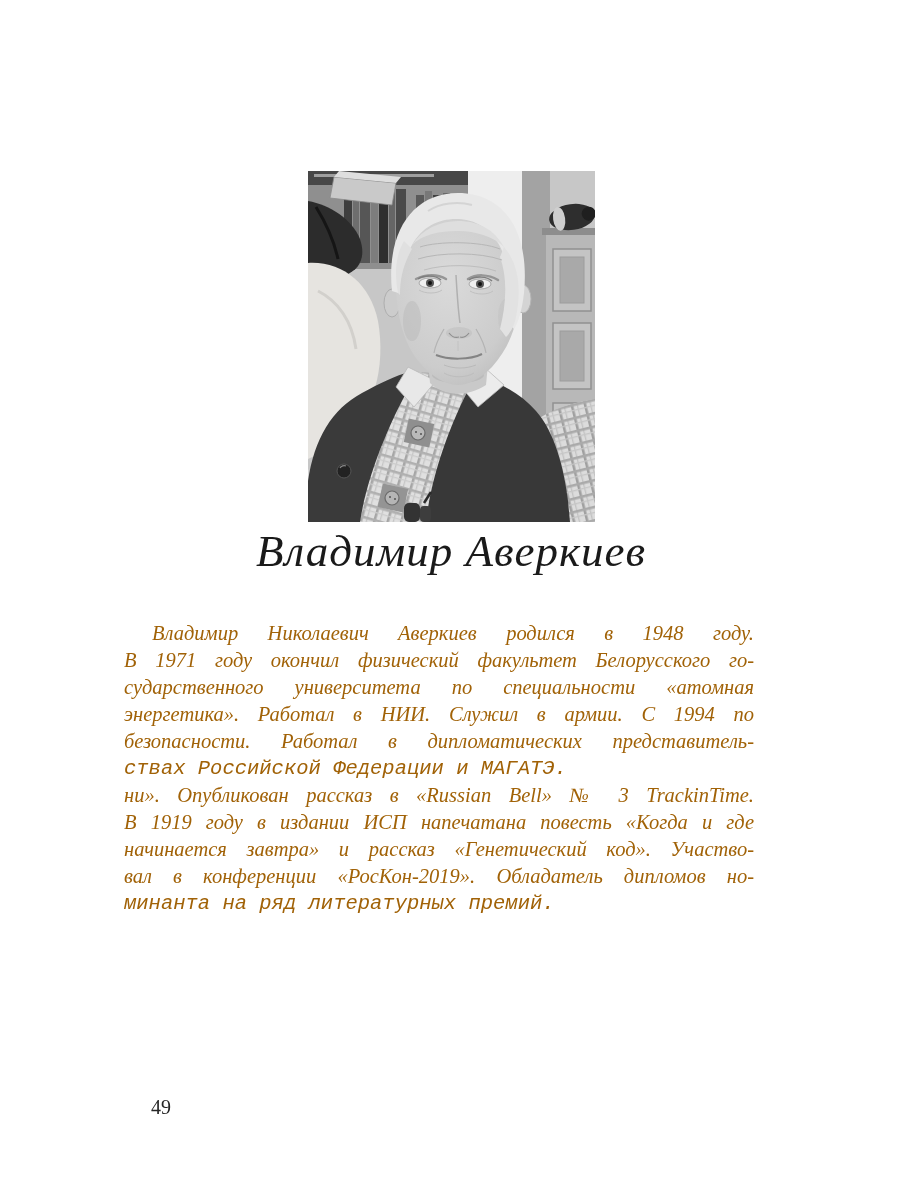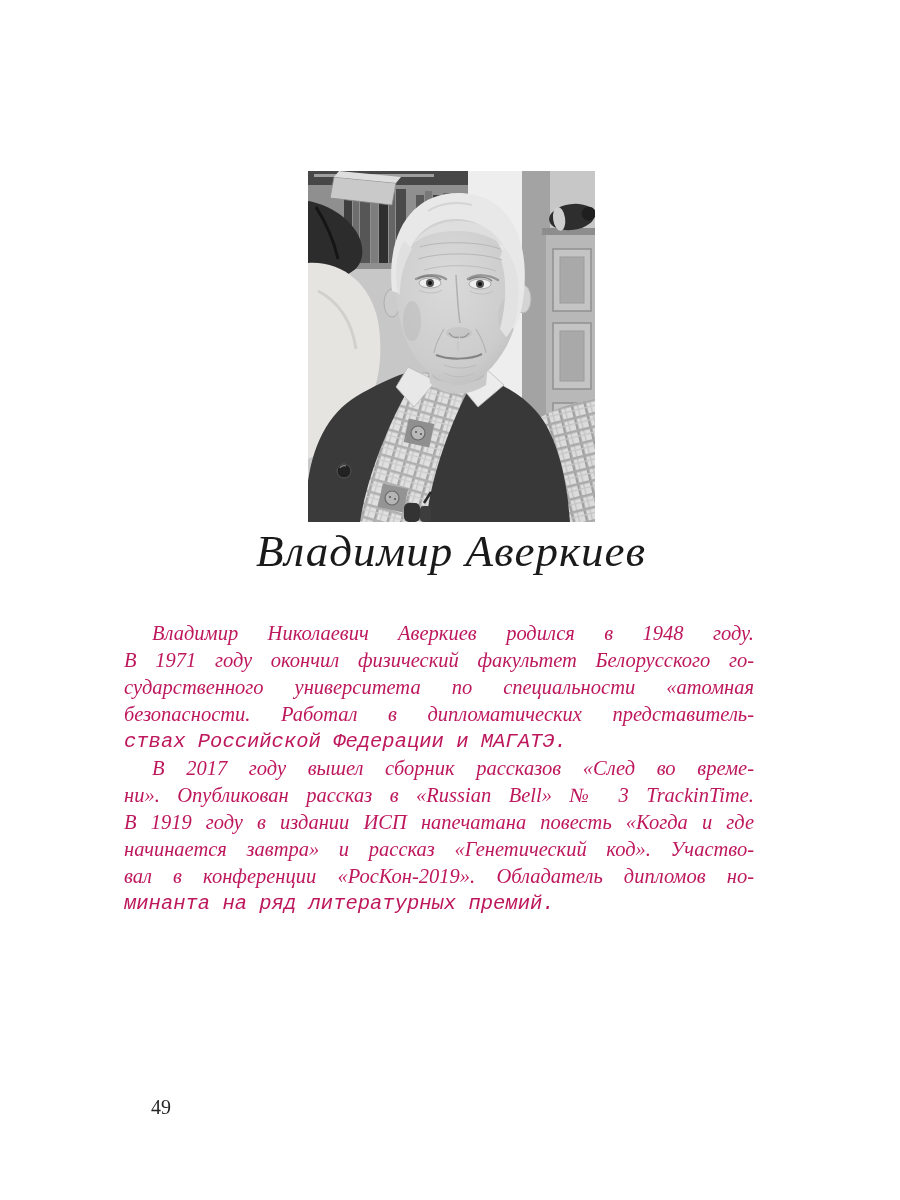--- a/index.html
+++ b/index.html
@@ -10,21 +10,21 @@
   .photo{
     position:absolute;left:308px;top:171px;width:287px;height:351px;
   }
   .photo svg{width:100%;height:100%;display:block;}
   .title{
     position:absolute;left:121px;top:521px;width:660px;
     text-align:center;font-style:italic;font-size:45px;line-height:60px;
     color:#1a1a1a;letter-spacing:1px;white-space:nowrap;
   }
   .text-block{
-    position:absolute;left:124px;top:620px;width:630px;color:#be185d;
+    position:absolute;left:124px;top:620px;width:630px;color:#a16207;
   }
   .tline{
     font-style:italic;font-size:20.5px;line-height:27px;
     text-align:justify;text-align-last:justify;
     overflow:hidden;white-space:normal;height:27px;
   }
   .tline.first{text-indent:28px;}
   .tline.last{text-align-last:left;font-family:Liberation Mono, monospace;}
   .page-number{
     position:absolute;left:151px;top:1096px;
@@ -194,23 +194,23 @@
     </g>
   </svg>
 </div>
 
 <div class="title">Владимир Аверкиев</div>
 
 <div class="text-block">
   <div class="tline first">Владимир Николаевич Аверкиев родился в 1948 году.</div>
   <div class="tline">В 1971 году окончил физический факультет Белорусского го-</div>
   <div class="tline">сударственного университета по специальности «атомная</div>
+  <div class="tline">энергетика». Работал в НИИ. Служил в армии. С 1994 по</div>
   <div class="tline">безопасности. Работал в дипломатических представитель-</div>
   <div class="tline last">ствах Российской Федерации и МАГАТЭ.</div>
-  <div class="tline first">В 2017 году вышел сборник рассказов «След во време-</div>
   <div class="tline">ни». Опубликован рассказ в «Russian Bell» № 3 TrackinTime.</div>
   <div class="tline">В 1919 году в издании ИСП напечатана повесть «Когда и где</div>
   <div class="tline">начинается завтра» и рассказ «Генетический код». Участво-</div>
   <div class="tline">вал в конференции «РосКон-2019». Обладатель дипломов но-</div>
   <div class="tline last">минанта на ряд литературных премий.</div>
 </div>
 
 <div class="page-number">49</div>
 
 </body></html>

